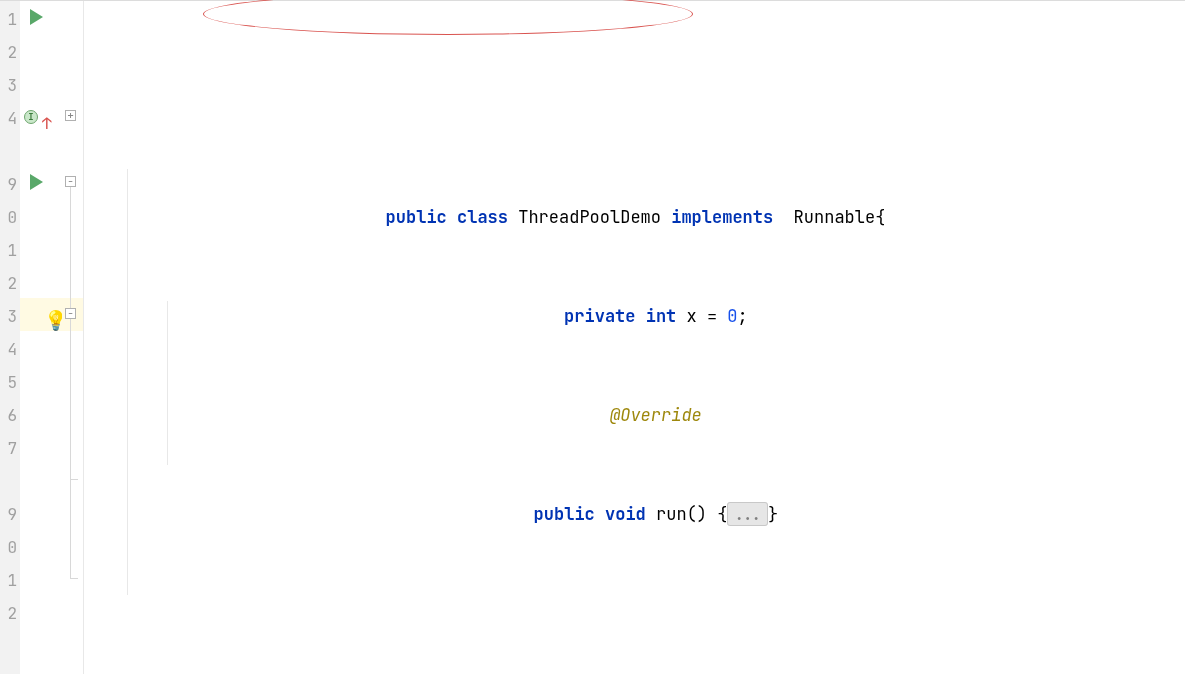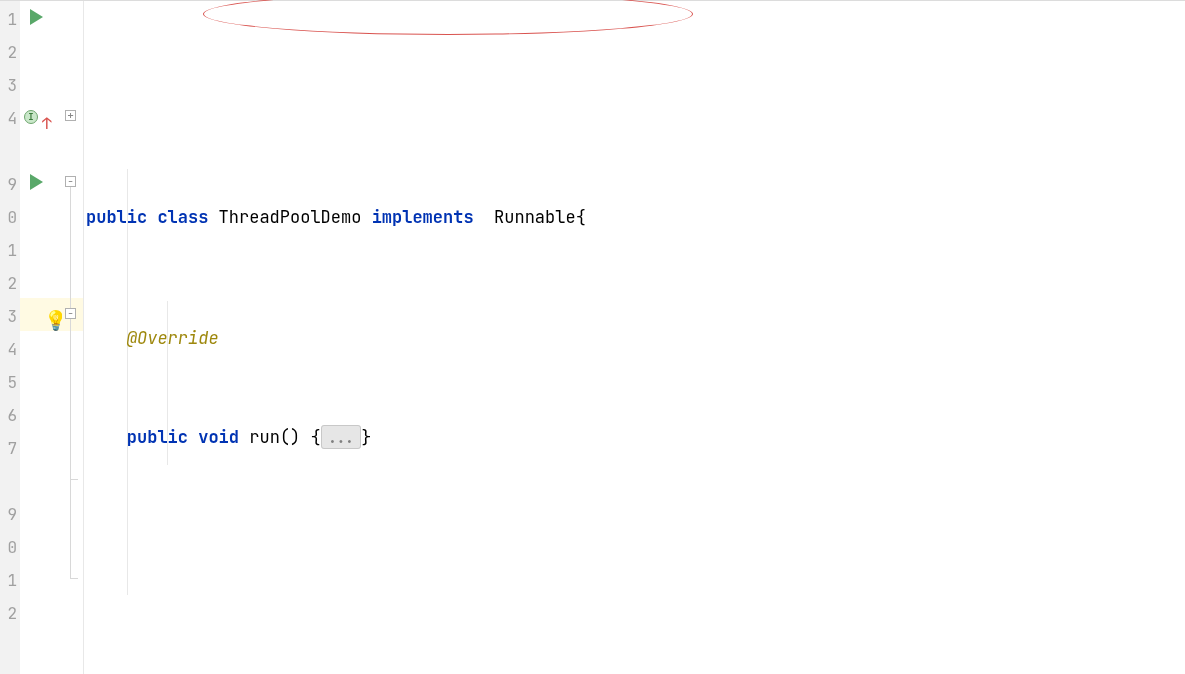--- a/index.html
+++ b/index.html
@@ -99,20 +99,21 @@
     flex: 1;
     padding-top: 2px;
     position: relative;
     white-space: pre;
   }
   .code .row {
     height: 33px;
     line-height: 33px;
     padding-left: 2px;
     position: relative;
+    text-align: center;
   }
   .hl-line { background: #fffae3; }
 
   .kw { color: #0033b3; font-weight: 600; }
   .cls { color: #000000; }
   .ann { color: #9e880d; font-style: italic; }
   .num { color: #1750eb; }
   .fold-dots {
     background: #e6e6e6;
     border: 1px solid #c8c8c8;
@@ -248,20 +249,21 @@
   <div class="code">
     
     <div class="vguide" style="left:43px; top:168px; height:426px;"></div>
     <div class="vguide" style="left:83px; top:300px; height:164px;"></div>
 
     
     <div class="ellipse" style="left:119px; top:-8px; width:490px; height:42px;"></div>
 
     <div class="row"><span class="kw">public</span> <span class="kw">class</span> <span class="cls">ThreadPoolDemo</span> <span class="kw">implements</span>  <span class="cls">Runnable</span><span>{</span></div>
 
+    <div class="row">    <span class="kw">private</span> <span class="kw">int</span> <span>x</span> <span>=</span> <span class="num">0</span><span>;</span></div>
 
     <div class="row">    <span class="ann">@Override</span></div>
 
     <div class="row">    <span class="kw">public</span> <span class="kw">void</span> <span>run</span><span>()</span> <span>{</span><span class="fold-dots">...</span><span>}</span></div>
 
     <div class="row"><span></span></div>
 
     
 
     

